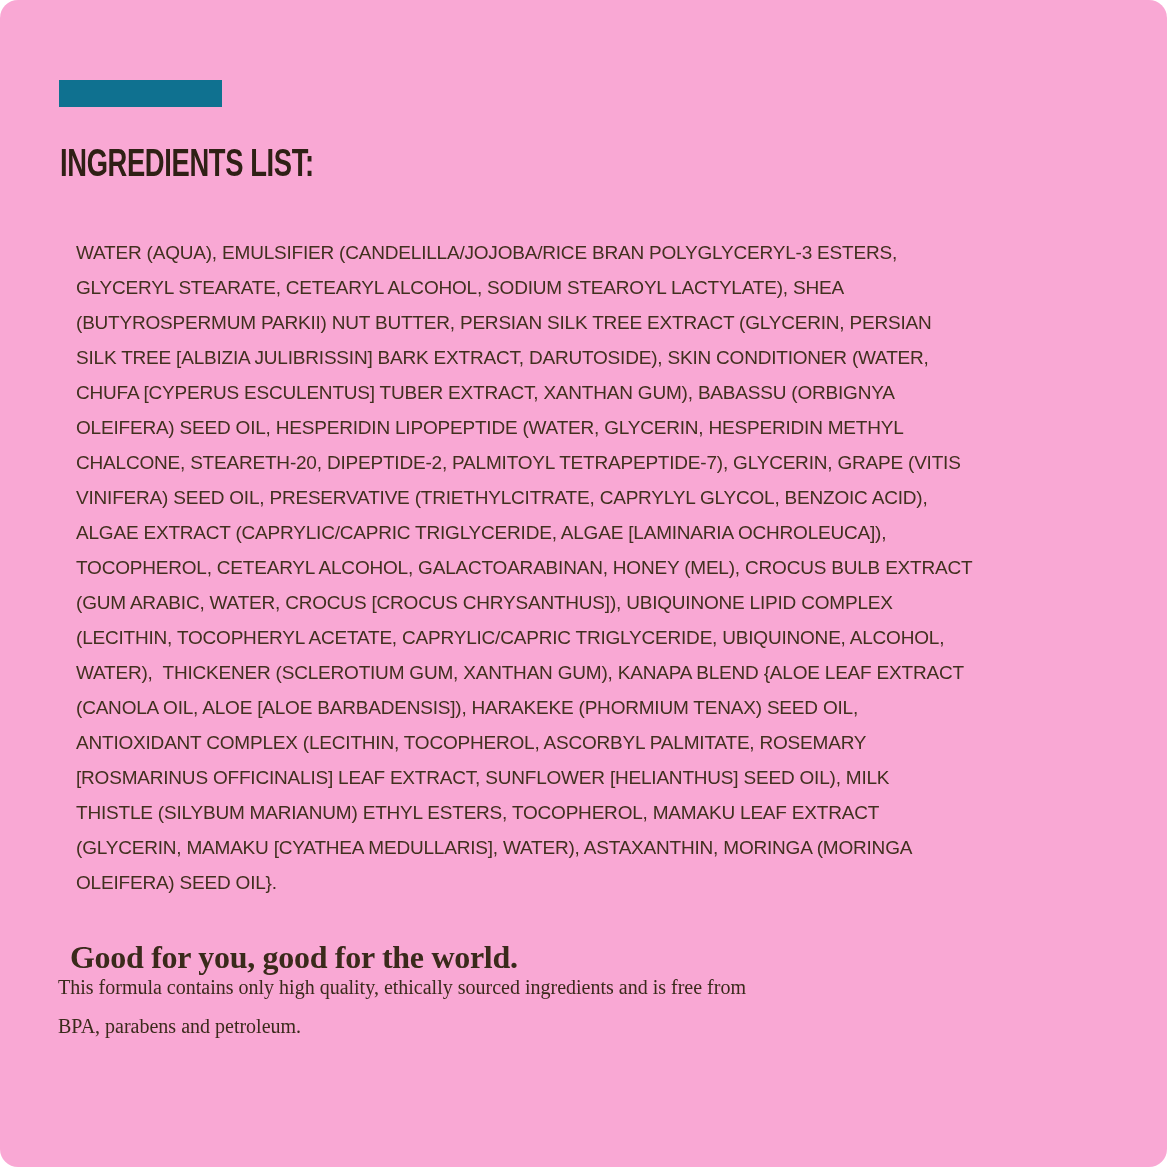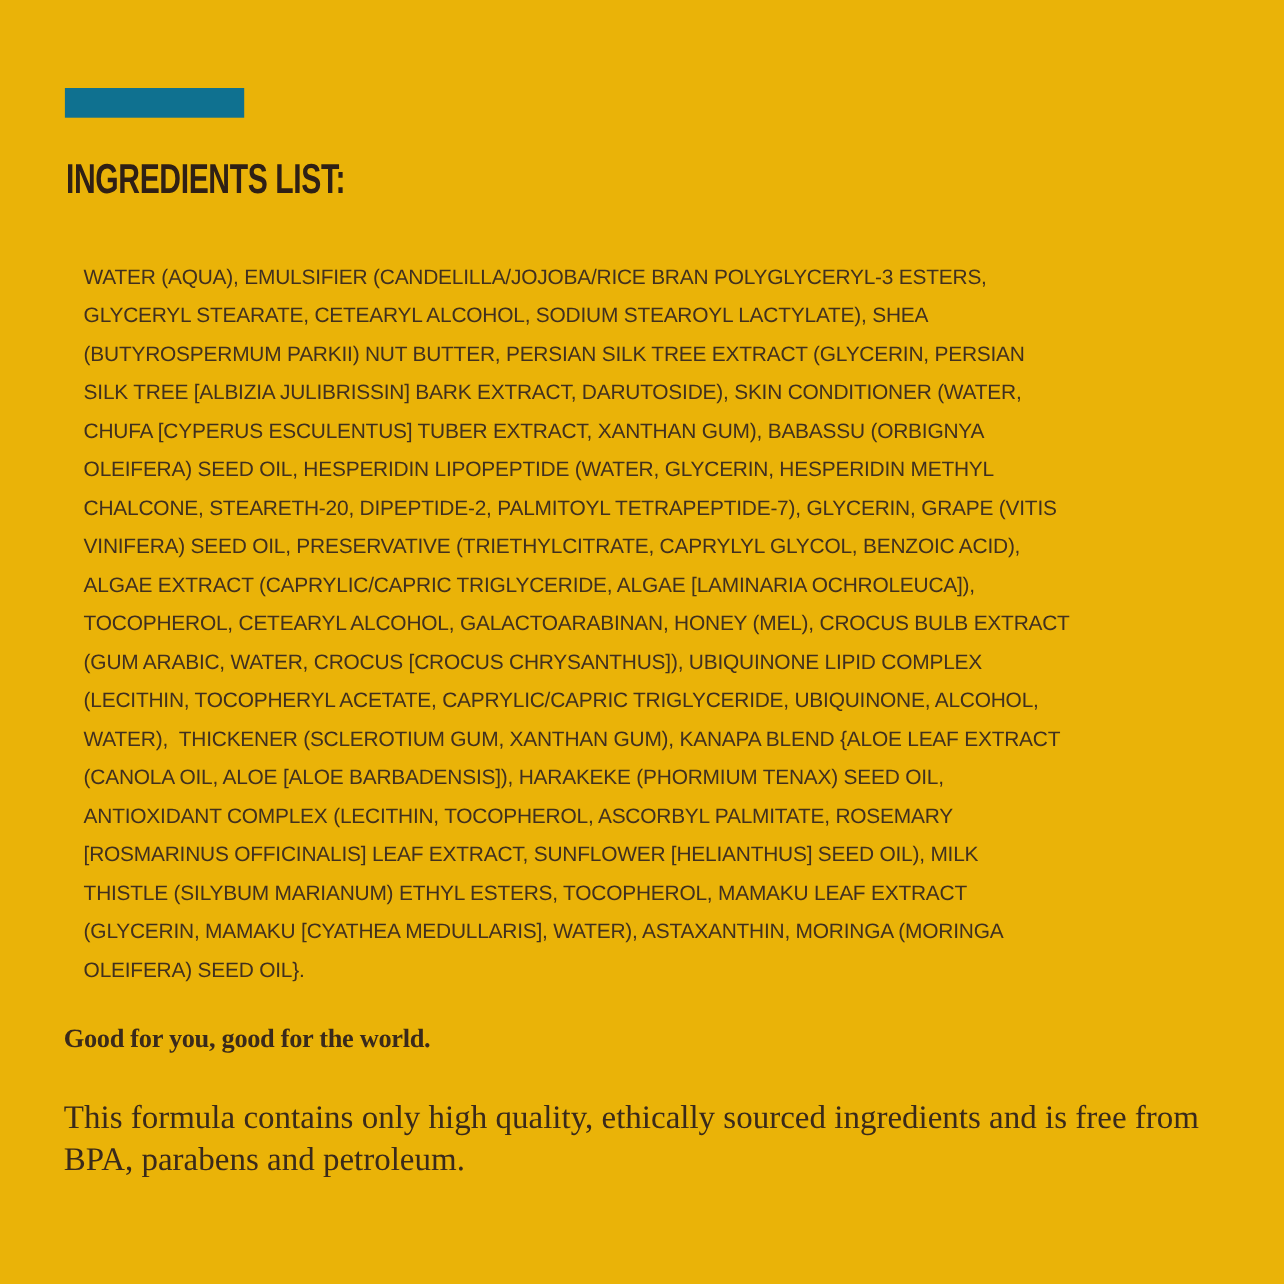--- a/index.html
+++ b/index.html
@@ -4,23 +4,24 @@
 <style>
   html, body {
     margin: 0;
     padding: 0;
     background: #ffffff;
   }
   .page {
     position: relative;
     width: 1167px;
     height: 1167px;
-    background: #eab308;
+    background: #f9a8d4;
     overflow: hidden;
     font-family: "Liberation Sans", sans-serif;
+    border-radius: 18px;
   }
   .accent-bar {
     position: absolute;
     left: 59px;
     top: 80px;
     width: 163px;
     height: 27px;
     background: #0F7190;
   }
   .title {
@@ -49,38 +50,38 @@
     font-size: 19px;
     line-height: 35px;
     letter-spacing: -0.2px;
     color: #41301F;
     white-space: pre-wrap;
   }
   .tagline-title {
     position: absolute;
     left: 58px;
     top: 925px;
-    margin: 0;
+    margin: 12px;
     font-family: "Liberation Serif", serif;
     font-weight: 700;
-    font-size: 24px;
+    font-size: 32px;
     line-height: 40px;
     letter-spacing: -0.3px;
     color: #3A2A1B;
     white-space: nowrap;
   }
   .tagline-body {
     position: absolute;
     left: 58px;
-    top: 996px;
+    top: 968px;
     width: 1105px;
     margin: 0;
     font-family: "Liberation Serif", serif;
     font-weight: 400;
-    font-size: 30px;
+    font-size: 20px;
     line-height: 39px;
     color: #3A2A1B;
     white-space: pre-wrap;
   }
 </style>
 </head>
 <body>
 
 <div class="page">
   <div class="accent-bar"></div>

